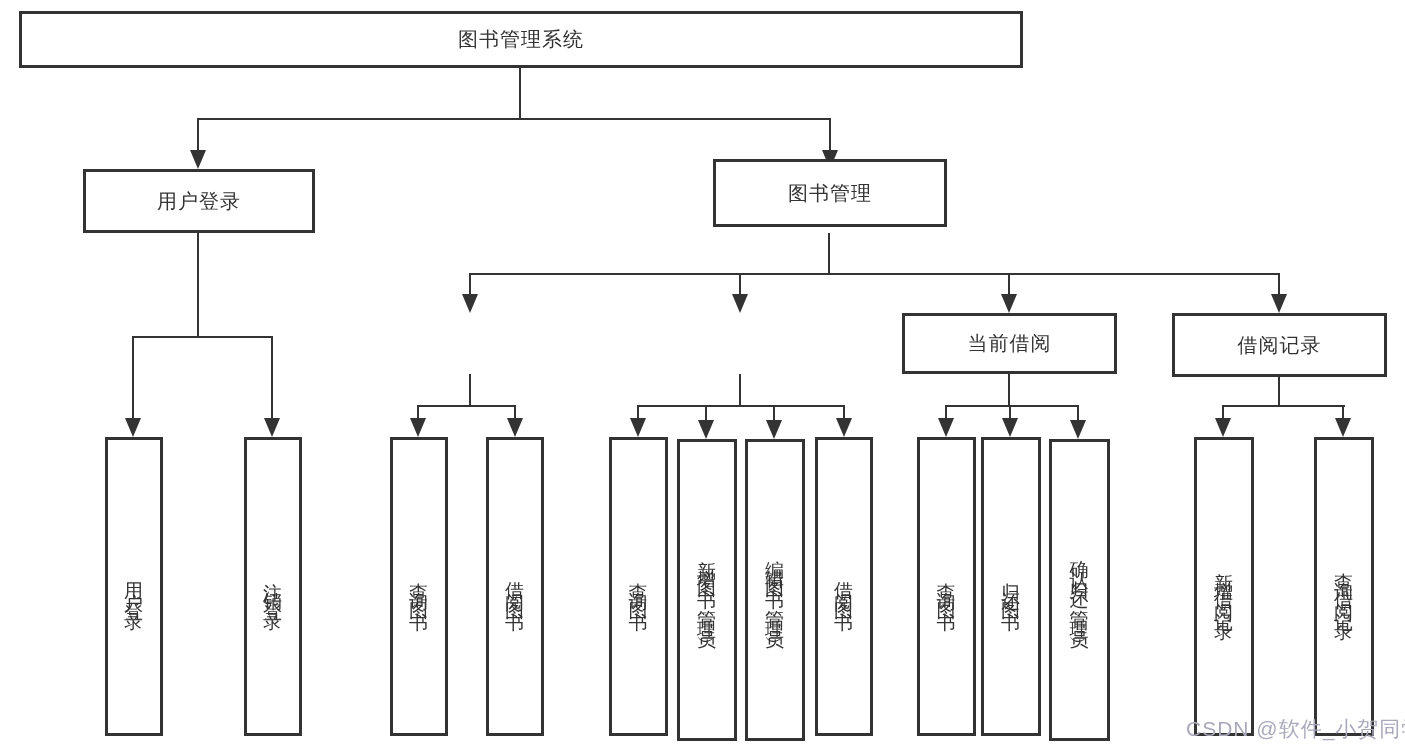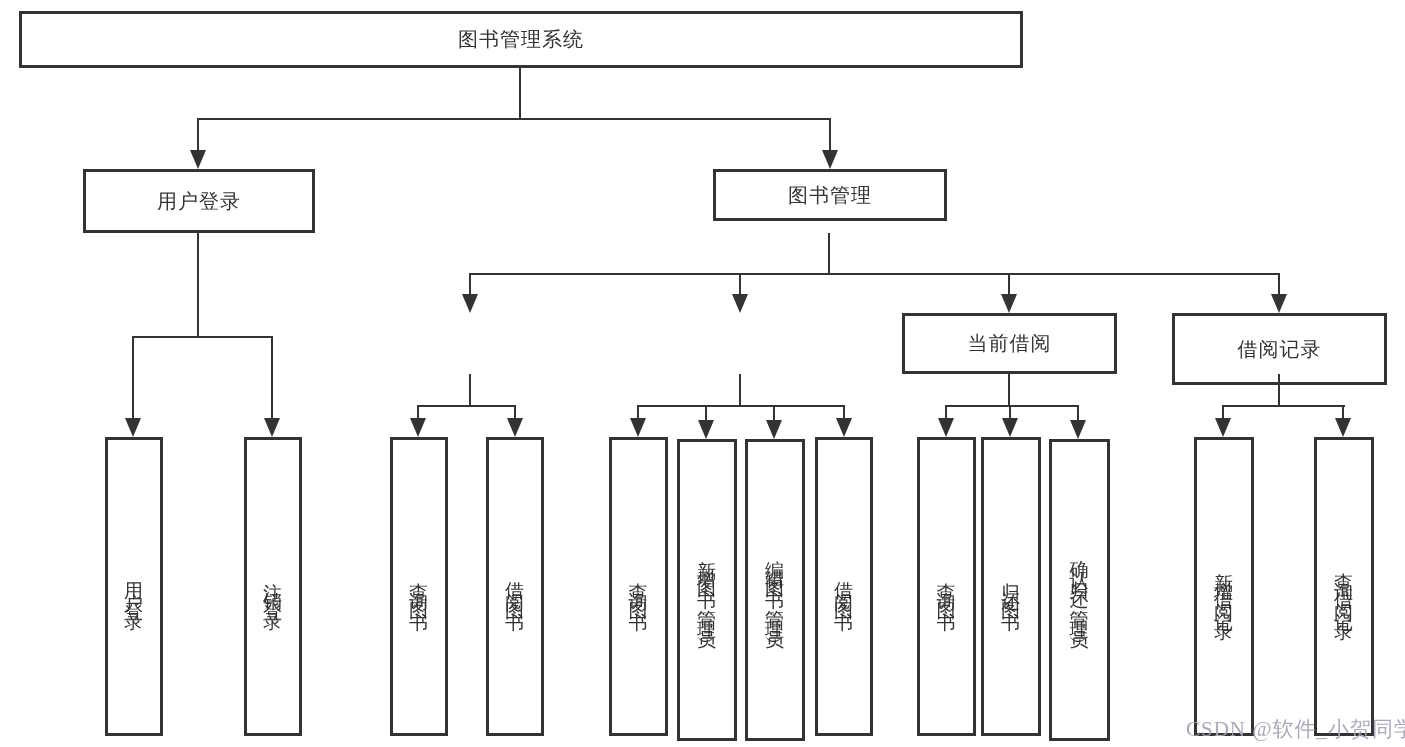--- a/index.html
+++ b/index.html
@@ -2,21 +2,21 @@
 <html><head>
 <meta charset="utf-8">
 <style>
   html, body { margin: 0; padding: 0; background: #ffffff; }
   #stage {
     position: relative;
     width: 1405px;
     height: 747px;
     background: #ffffff;
     overflow: hidden;
-    font-family: Liberation Serif, serif;
+    font-family: Liberation Sans, sans-serif;
     color: #333333;
   }
   
   .hbox {
     position: absolute;
     box-sizing: border-box;
     border: 3px solid #333333;
     background: #ffffff;
     display: flex;
     align-items: center;
@@ -69,42 +69,42 @@
   <div class="hbox" style="left:19px;top:11px;width:1004px;height:57px">图书管理系统</div>
 
   <div class="vl" style="left:519px;top:68px;height:52px"></div>
   <div class="hl" style="left:197px;top:118px;width:634px"></div>
   <div class="vl" style="left:197px;top:118px;height:36px"></div>
   <div class="arrow" style="left:190px;top:150px"></div>
   <div class="vl" style="left:829px;top:118px;height:36px"></div>
   <div class="arrow" style="left:822px;top:150px"></div>
 
   <div class="hbox" style="left:83px;top:169px;width:232px;height:64px">用户登录</div>
-  <div class="hbox" style="left:713px;top:169px;width:234px;height:52px">图书管理</div>
+  <div class="hbox" style="left:713px;top:159px;width:234px;height:68px">图书管理</div>
 
   <div class="vl" style="left:197px;top:233px;height:105px"></div>
   <div class="hl" style="left:132px;top:336px;width:141px"></div>
   <div class="vl" style="left:132px;top:336px;height:86px"></div>
   <div class="arrow" style="left:125px;top:418px"></div>
   <div class="vl" style="left:271px;top:336px;height:86px"></div>
   <div class="arrow" style="left:264px;top:418px"></div>
 
   <div class="vl" style="left:828px;top:233px;height:42px"></div>
   <div class="hl" style="left:469px;top:273px;width:811px"></div>
   <div class="vl" style="left:469px;top:273px;height:25px"></div>
   <div class="arrow" style="left:462px;top:294px"></div>
   <div class="vl" style="left:739px;top:273px;height:25px"></div>
   <div class="arrow" style="left:732px;top:294px"></div>
   <div class="vl" style="left:1008px;top:273px;height:25px"></div>
   <div class="arrow" style="left:1001px;top:294px"></div>
   <div class="vl" style="left:1278px;top:273px;height:25px"></div>
   <div class="arrow" style="left:1271px;top:294px"></div>
 
   <div class="hbox" style="left:902px;top:313px;width:215px;height:61px">当前借阅</div>
-  <div class="hbox" style="left:1172px;top:313px;width:215px;height:72px">借阅记录</div>
+  <div class="hbox" style="left:1172px;top:313px;width:215px;height:64px">借阅记录</div>
 
   <div class="vl" style="left:469px;top:374px;height:33px"></div>
   <div class="hl" style="left:417px;top:405px;width:99px"></div>
   <div class="vl" style="left:417px;top:405px;height:17px"></div>
   <div class="arrow" style="left:410px;top:418px"></div>
   <div class="vl" style="left:514px;top:405px;height:17px"></div>
   <div class="arrow" style="left:507px;top:418px"></div>
 
   <div class="vl" style="left:739px;top:374px;height:33px"></div>
   <div class="hl" style="left:637px;top:405px;width:208px"></div>

